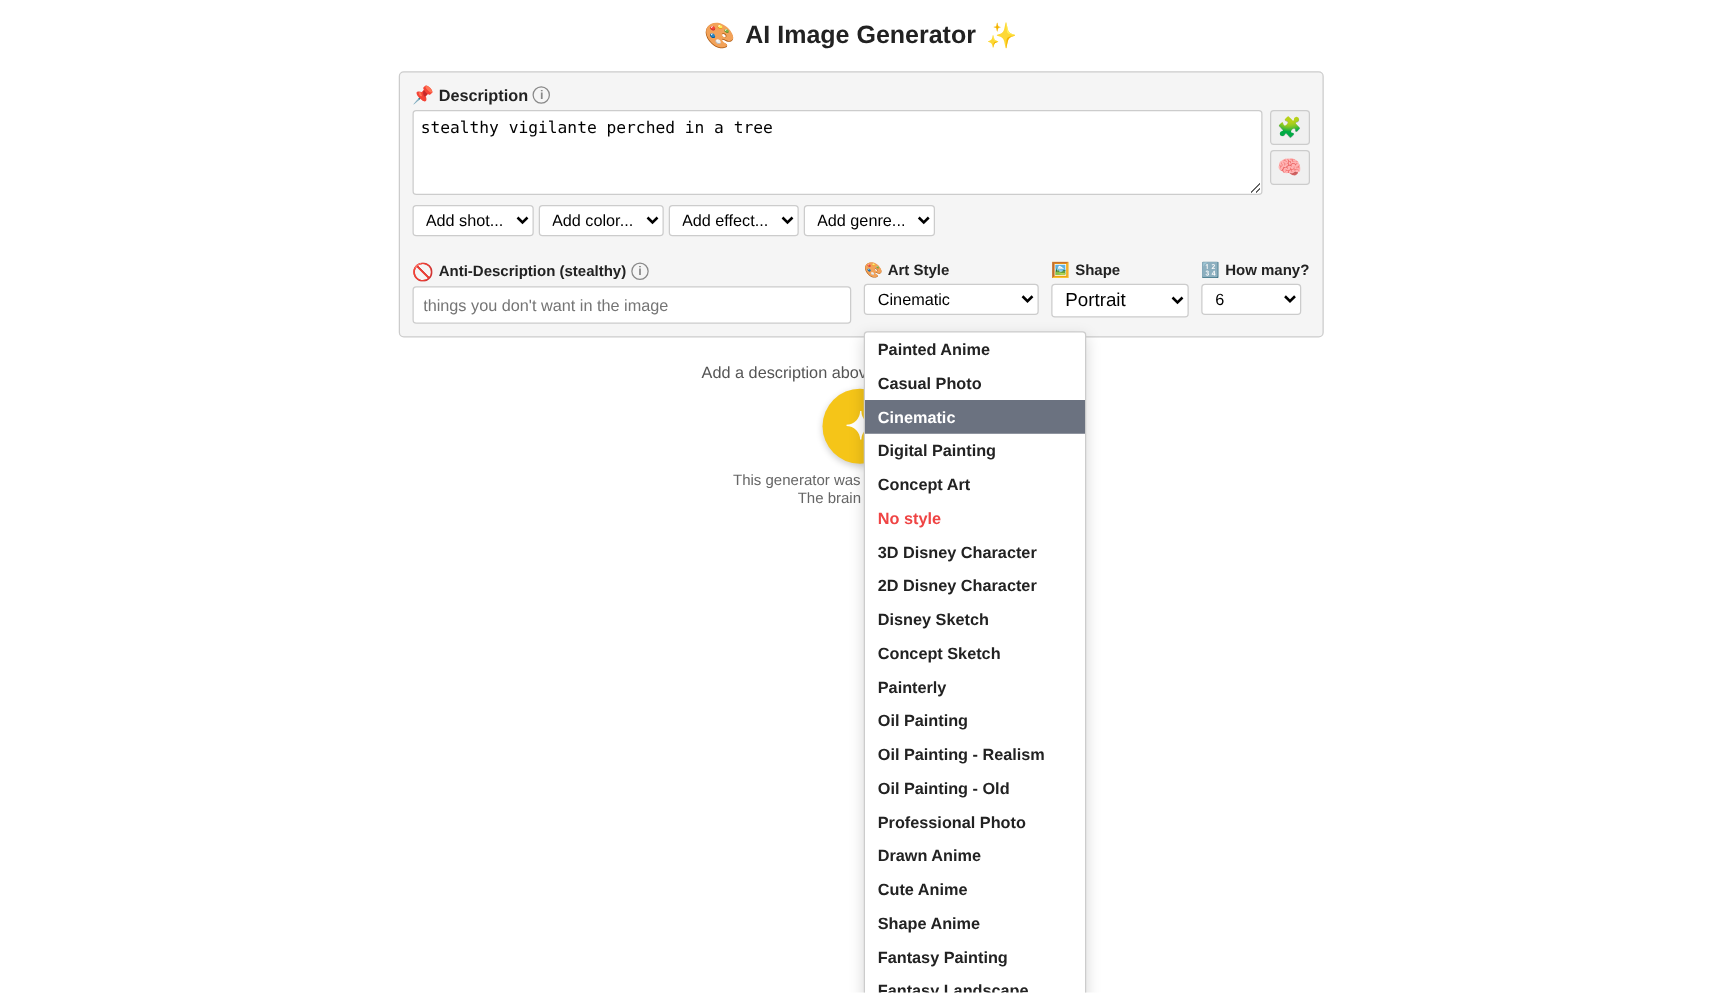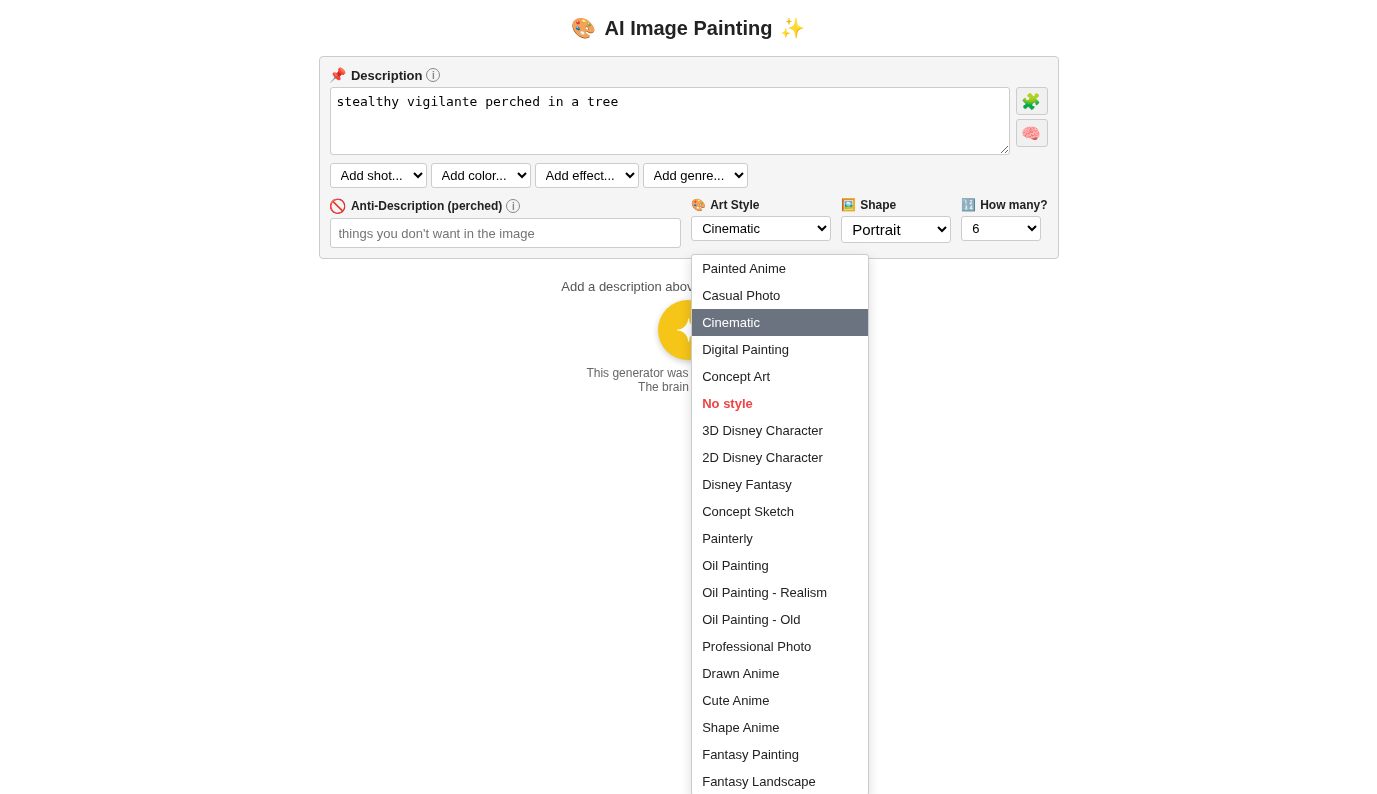--- a/index.html
+++ b/index.html
@@ -73,21 +73,21 @@
       cursor: pointer;
       border-radius: 3px;
       font-size: 16px;
       display: flex;
       align-items: center;
       justify-content: center;
     }
     .dropdowns-row {
       display: flex;
       gap: 4px;
-      margin-bottom: 10px;
+      margin-bottom: 20px;
     }
     .dropdowns-row select {
       font-size: 13px;
       padding: 3px 6px;
       border: 1px solid #ccc;
       background: #fff;
       border-radius: 3px;
       cursor: pointer;
     }
     .options-row {
@@ -192,20 +192,21 @@
     }
     .dropdown-overlay .scroll-area::-webkit-scrollbar-thumb {
       background: #bbb;
       border-radius: 2px;
     }
     .dropdown-item {
       padding: 6px 10px;
       font-size: 13px;
       cursor: pointer;
       white-space: nowrap;
+      font-weight: bold;
     }
     .dropdown-item.selected {
       background: #6b7280;
       color: #fff;
     }
     .dropdown-item.no-style {
       font-weight: bold;
       color: #ef4444;
     }
     
@@ -252,21 +253,21 @@
       cursor: pointer;
     }
   </style>
 </head>
 <body>
 
 <div class="page-wrapper">
 
   <div class="page-title">
     <span>🎨</span>
-    <span>AI Image Painting</span>
+    <span>AI Image Generator</span>
     <span>✨</span>
   </div>
 
   <div class="main-panel">
 
     <div class="description-label">
       <span class="pin-icon">📌</span>
       <span>Description</span>
       <span class="info-icon">i</span>
     </div>
@@ -284,21 +285,21 @@
       <select><option>Add color...</option></select>
       <select><option>Add effect...</option></select>
       <select><option>Add genre...</option></select>
     </div>
 
     <div class="options-row">
 
       <div class="anti-desc-block">
         <div class="field-label">
           <span class="no-icon">🚫</span>
-          <span>Anti-Description (perched)</span>
+          <span>Anti-Description (stealthy)</span>
           <span class="info-icon">i</span>
         </div>
         <input type="text" class="anti-input" placeholder="things you don't want in the image" style="">
       </div>
 
       <div class="art-style-block">
         <div class="field-label">
           <span>🎨</span>
           <span>Art Style</span>
         </div>
@@ -310,21 +311,21 @@
           <div class="scroll-area" id="art-style-scroll">
 
           <div class="dropdown-item">Painted Anime</div>
               <div class="dropdown-item">Casual Photo</div>
               <div class="dropdown-item selected">Cinematic</div>
               <div class="dropdown-item">Digital Painting</div>
               <div class="dropdown-item">Concept Art</div>
               <div class="dropdown-item no-style">No style</div>
               <div class="dropdown-item">3D Disney Character</div>
               <div class="dropdown-item">2D Disney Character</div>
-              <div class="dropdown-item">Disney Fantasy</div>
+              <div class="dropdown-item">Disney Sketch</div>
               <div class="dropdown-item">Concept Sketch</div>
               <div class="dropdown-item">Painterly</div>
               <div class="dropdown-item">Oil Painting</div>
               <div class="dropdown-item">Oil Painting - Realism</div>
               <div class="dropdown-item">Oil Painting - Old</div>
               <div class="dropdown-item">Professional Photo</div>
               <div class="dropdown-item">Drawn Anime</div>
               <div class="dropdown-item">Cute Anime</div>
               <div class="dropdown-item">Shape Anime</div>
               <div class="dropdown-item">Fantasy Painting</div>

